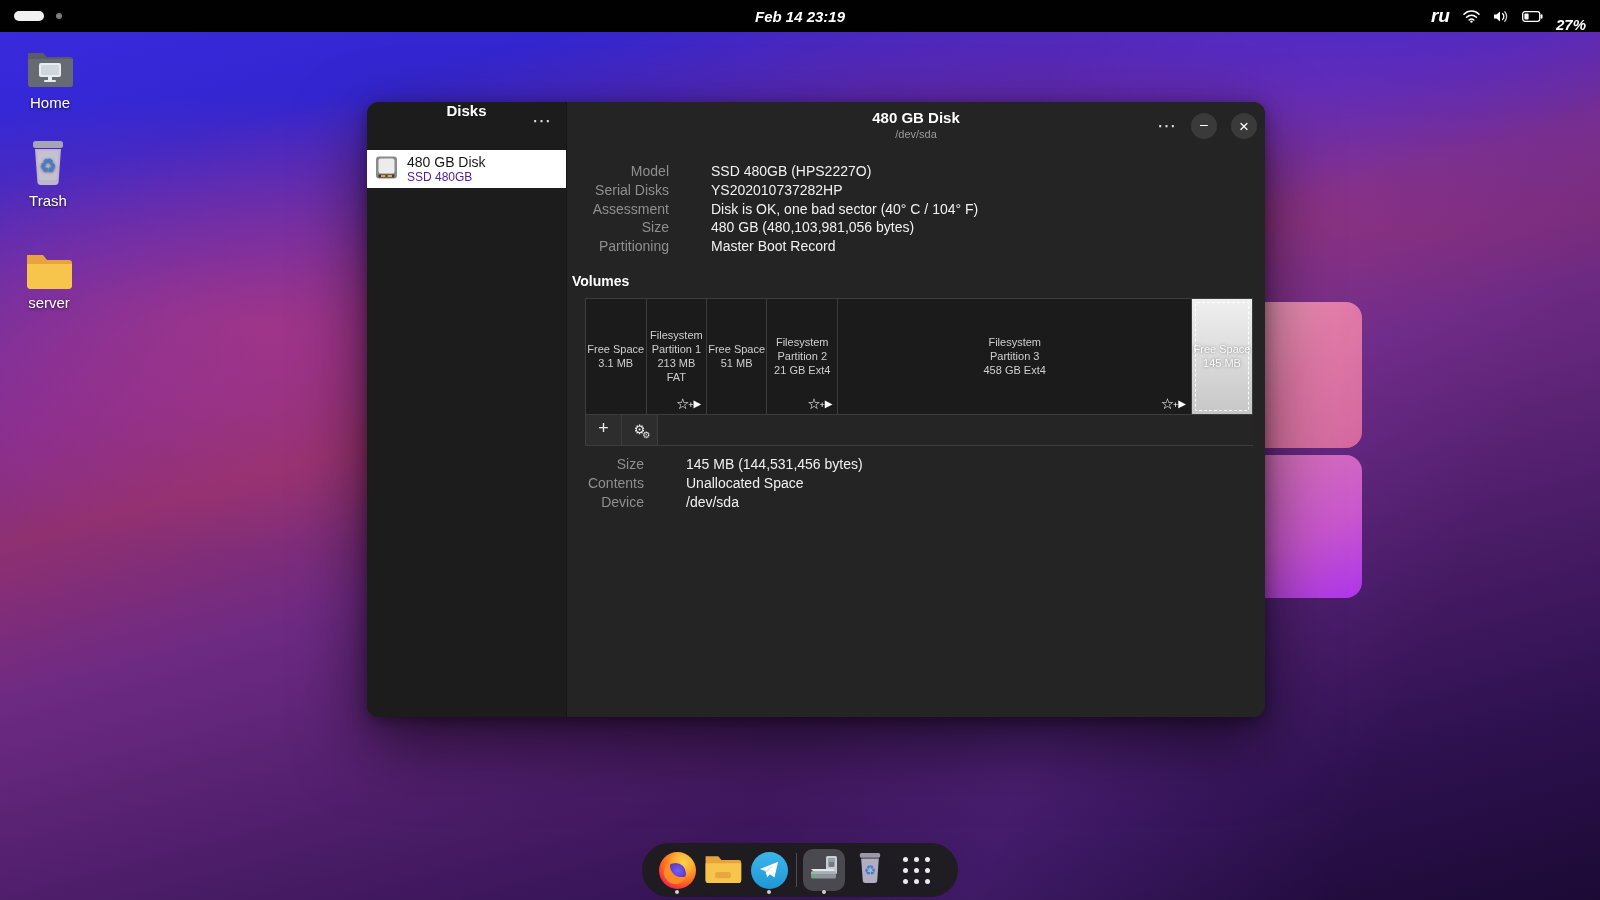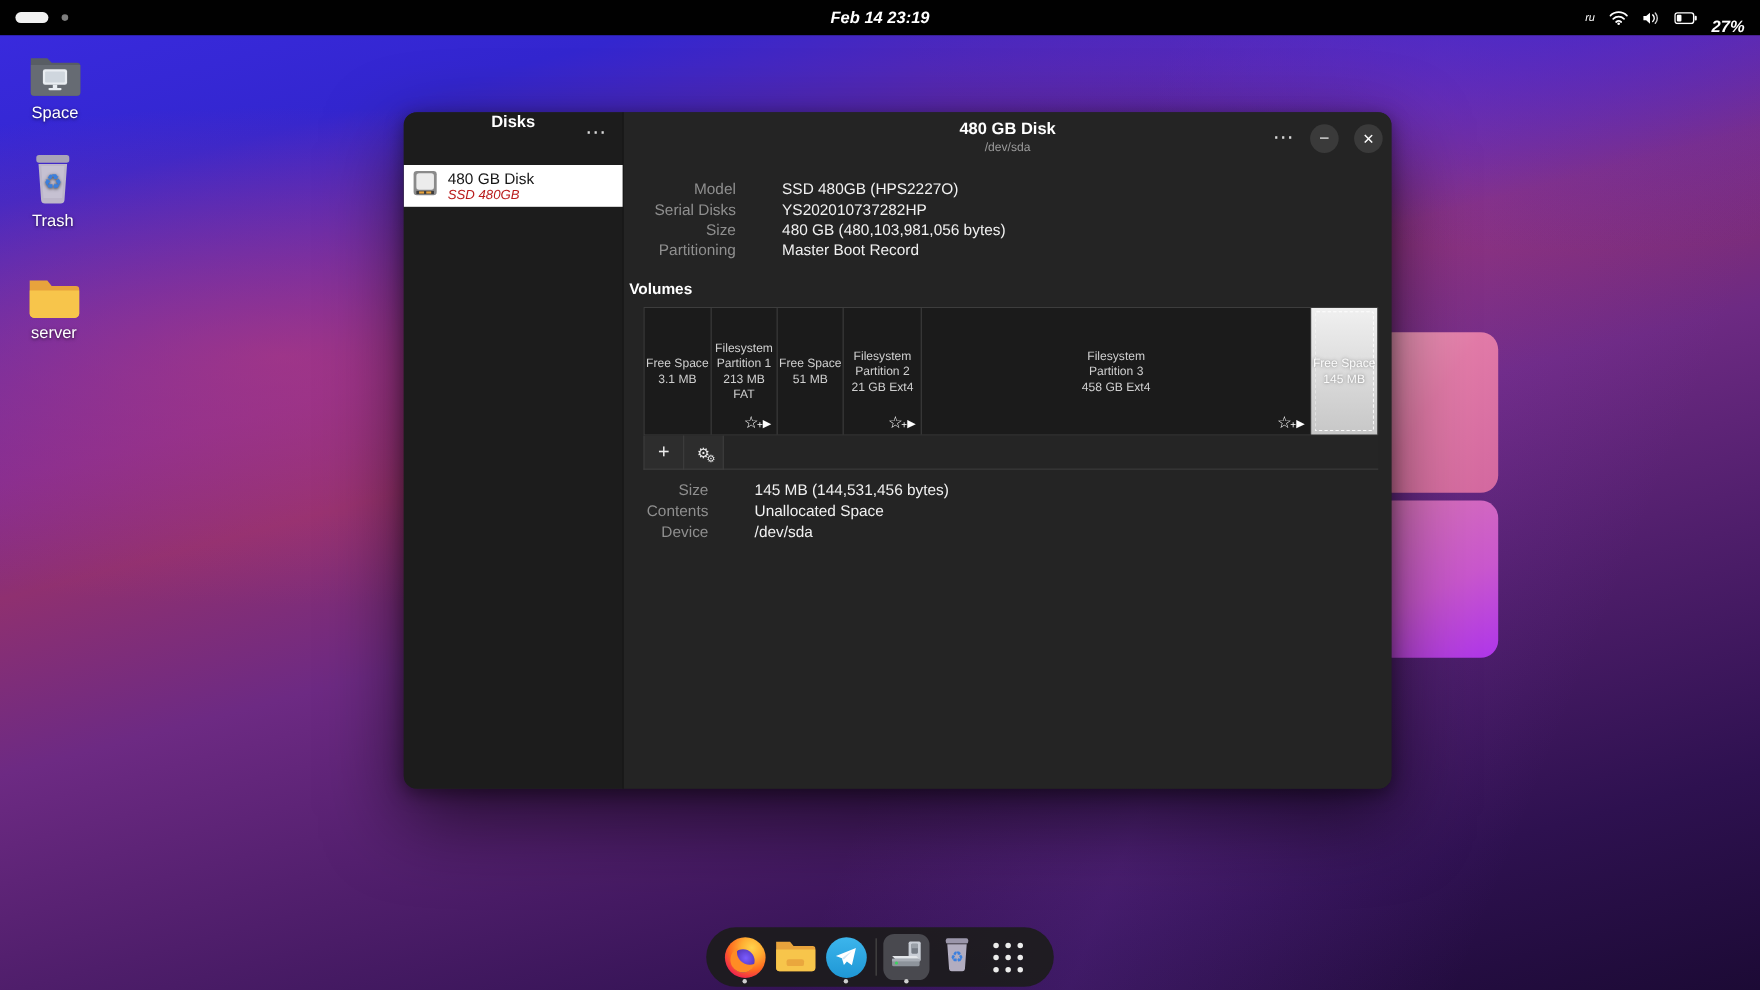--- a/index.html
+++ b/index.html
@@ -24,42 +24,42 @@
 
   
   .topbar { position:absolute; left:0; top:0; width:1600px; height:32px; background:#010101;
     color:#fff; z-index:50; }
   .tb-left { position:absolute; left:14px; top:0; height:32px; display:flex; align-items:center; gap:12px; }
   .tb-pill { width:30px; height:10px; border-radius:5px; background:#f1f1f1; }
   .tb-dot { width:6px; height:6px; border-radius:50%; background:#7e7e7e; }
   .tb-clock { position:absolute; left:0; right:0; top:0; height:32px; display:flex;
     align-items:center; justify-content:center; font-size:15px; font-weight:700; font-style:italic;text-align:center; }
   .tb-right { position:absolute; right:14px; top:0; height:32px; display:flex; align-items:center; gap:13px; }
-  .tb-kbd { font-size:10px; font-weight:400; font-style:italic; }
+  .tb-kbd { font-size:19px; font-weight:700; font-style:italic; }
   .tb-batt-pct { font-size:15px; font-weight:700; font-style:italic;margin-top:16px; }
   .tb-right svg { display:block; }
 
   
   .desk-icon { position:absolute; width:76px; display:flex; flex-direction:column; align-items:center;
     gap:4px; color:#fff; font-size:15px; text-shadow:0 1px 3px rgba(0,0,0,.7); z-index:5; }
   .desk-icon .glyph { height:50px; display:flex; align-items:flex-end; }
 
   
   .window { position:absolute; left:367px; top:102px; width:898px; height:615px; z-index:10;
     border-radius:12px; overflow:hidden; display:flex; background:#242424;
     box-shadow:0 26px 70px rgba(0,0,0,.6), 0 4px 16px rgba(0,0,0,.4);
     color:#eee; }
   .sidebar { width:200px; background:#1c1c1c; border-right:1px solid #141414; flex:none; }
   .sb-header { height:48px; position:relative; display:flex; justify-content:center; }
   .sb-title { font-size:15px; font-weight:700; color:#fff; }
   .menu-dots { color:#d9d9d9; font-size:19px; line-height:10px; letter-spacing:1px; cursor:default; }
   .sb-menu { position:absolute; right:14px; top:14px; }
   .sb-row { height:38px; background:#ffffff; display:flex; align-items:center; padding:0 6px; gap:7px; }
   .sb-row-title { font-size:14px; color:#161616; line-height:16px; }
-  .sb-row-sub { font-size:12px; color:#b91c1c; line-height:14px;font-style:italic; }
+  .sb-row-sub { font-size:12px; color:#4c1d95; line-height:14px; }
 
   .main { flex:1; position:relative; background:#242424; }
   .main-header { height:48px; position:relative; }
   .mh-titles { position:absolute; left:0; right:0; top:6px; text-align:center; }
   .mh-title { font-size:15px; font-weight:700; color:#fff; line-height:19px; }
   .mh-sub { font-size:11px; color:#9b9b9b; line-height:14px; }
   .mh-right { position:absolute; right:8px; top:0; height:48px; display:flex; align-items:center; gap:14px; }
   .circle-btn { width:26px; height:26px; border-radius:50%; background:#3a3a3a; color:#fff;
     display:flex; align-items:center; justify-content:center; font-size:14px; line-height:1; }
   .circle-btn.min span { margin-top:-4px; }
@@ -136,21 +136,21 @@
     <span class="glyph">
       <svg width="50" height="44" viewBox="0 0 50 44">
         <path d="M3 7 h15 l4 4 h23 a3 3 0 0 1 3 3 v24 a3 3 0 0 1 -3 3 H6 a3 3 0 0 1 -3 -3 z" fill="#585d64"></path>
         <path d="M3 13 h45 v25 a3 3 0 0 1 -3 3 H6 a3 3 0 0 1 -3 -3 z" fill="#666b73"></path>
         <rect x="14" y="17" width="22" height="14" rx="2" fill="#e9edf2"></rect>
         <rect x="16" y="19" width="18" height="10" rx="1" fill="#cfd6de"></rect>
         <rect x="23" y="31" width="4" height="3" fill="#e9edf2"></rect>
         <rect x="19" y="34" width="12" height="2" rx="1" fill="#e9edf2"></rect>
       </svg>
     </span>
-    <span>Space</span>
+    <span>Home</span>
   </div>
 
   <div class="desk-icon" style="left:10px; top:138px;">
     <span class="glyph">
       <svg width="44" height="50" viewBox="0 0 44 50">
         <rect x="7" y="3" width="30" height="7" rx="2.5" fill="#a9a3b8"></rect>
         <path d="M9 11 h26 l-2.4 33 a3.5 3.5 0 0 1 -3.5 3 H14.9 a3.5 3.5 0 0 1 -3.5 -3 z" fill="#bdb7c9"></path>
         <path d="M11.5 13 h21 l-2 29 h-17 z" fill="#cac4d6" opacity=".7"></path>
         <text x="22" y="34" font-size="19" text-anchor="middle" fill="#3b7fdd">♻</text>
       </svg>
@@ -212,20 +212,24 @@
       <div class="info">
         <div class="inf-row">
           <span class="inf-label">Model</span>
           <span class="inf-value">SSD 480GB (HPS2227O)</span>
         </div>
         <div class="inf-row">
           <span class="inf-label">Serial Disks</span>
           <span class="inf-value">YS202010737282HP</span>
         </div>
         <div class="inf-row">
+          <span class="inf-label">Assessment</span>
+          <span class="inf-value">Disk is OK, one bad sector (40° C / 104° F)</span>
+        </div>
+        <div class="inf-row">
           <span class="inf-label">Size</span>
           <span class="inf-value">480 GB (480,103,981,056 bytes)</span>
         </div>
         <div class="inf-row">
           <span class="inf-label">Partitioning</span>
           <span class="inf-value">Master Boot Record</span>
         </div>
       </div>
 
       <div class="vol-title">Volumes</div>

